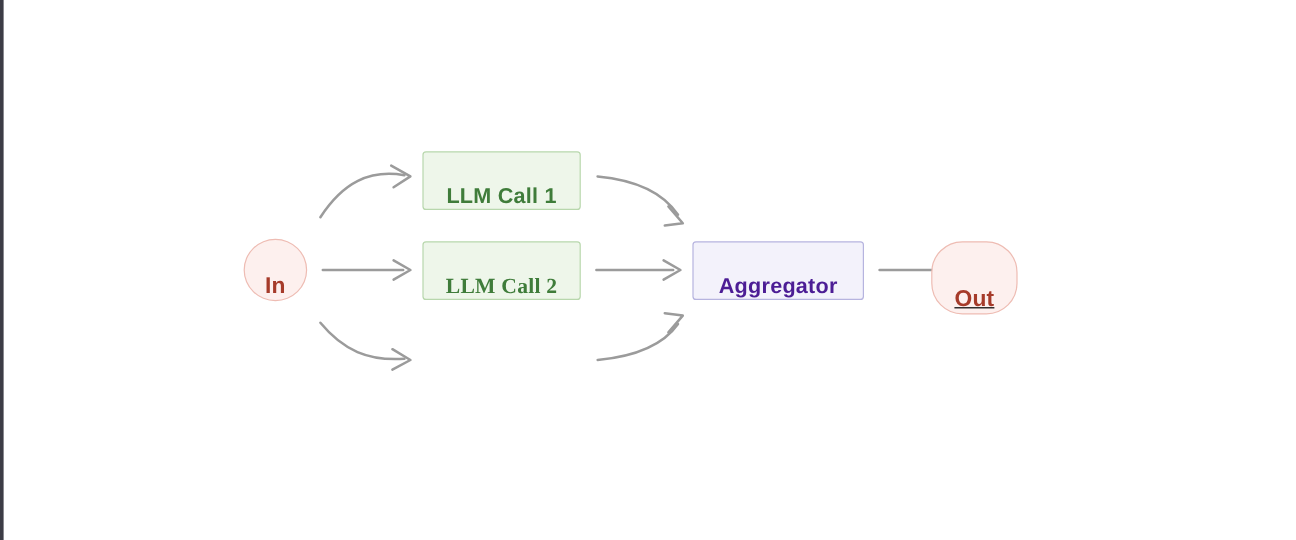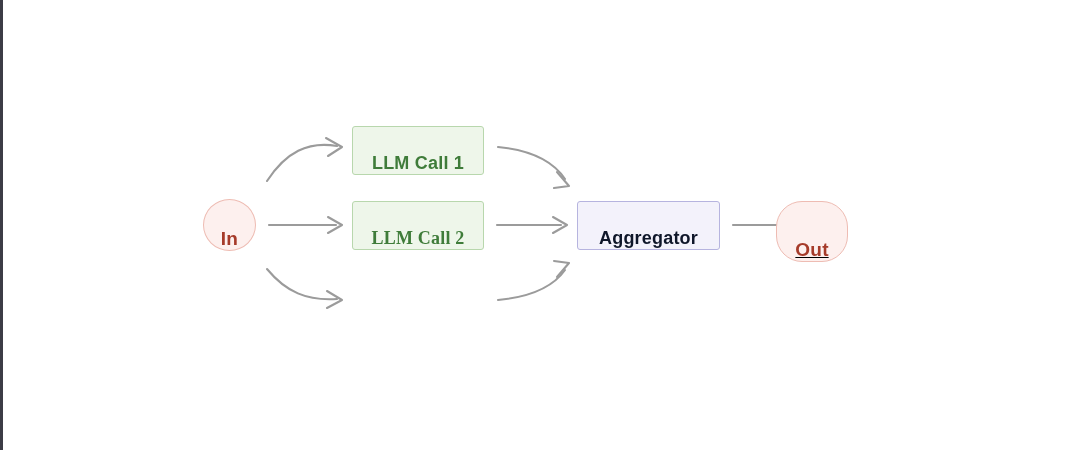--- a/index.html
+++ b/index.html
@@ -96,21 +96,21 @@
   #node-aggregator {
     left: 574px;
     top: 201px;
     width: 143px;
     height: 49px;
     background: #f3f2fb;
     border: 1.4px solid #b6b4df;
     border-radius: 3px;
   }
   #node-aggregator .node-label {
-    color: #0f172a;
+    color: #4c1d95;
     font-size: 18px;
   }
 
   .edge-path {
     fill: none;
     stroke: #9b9b9b;
     stroke-width: 2.1;
     stroke-linecap: round;
     stroke-linejoin: round;
   }

